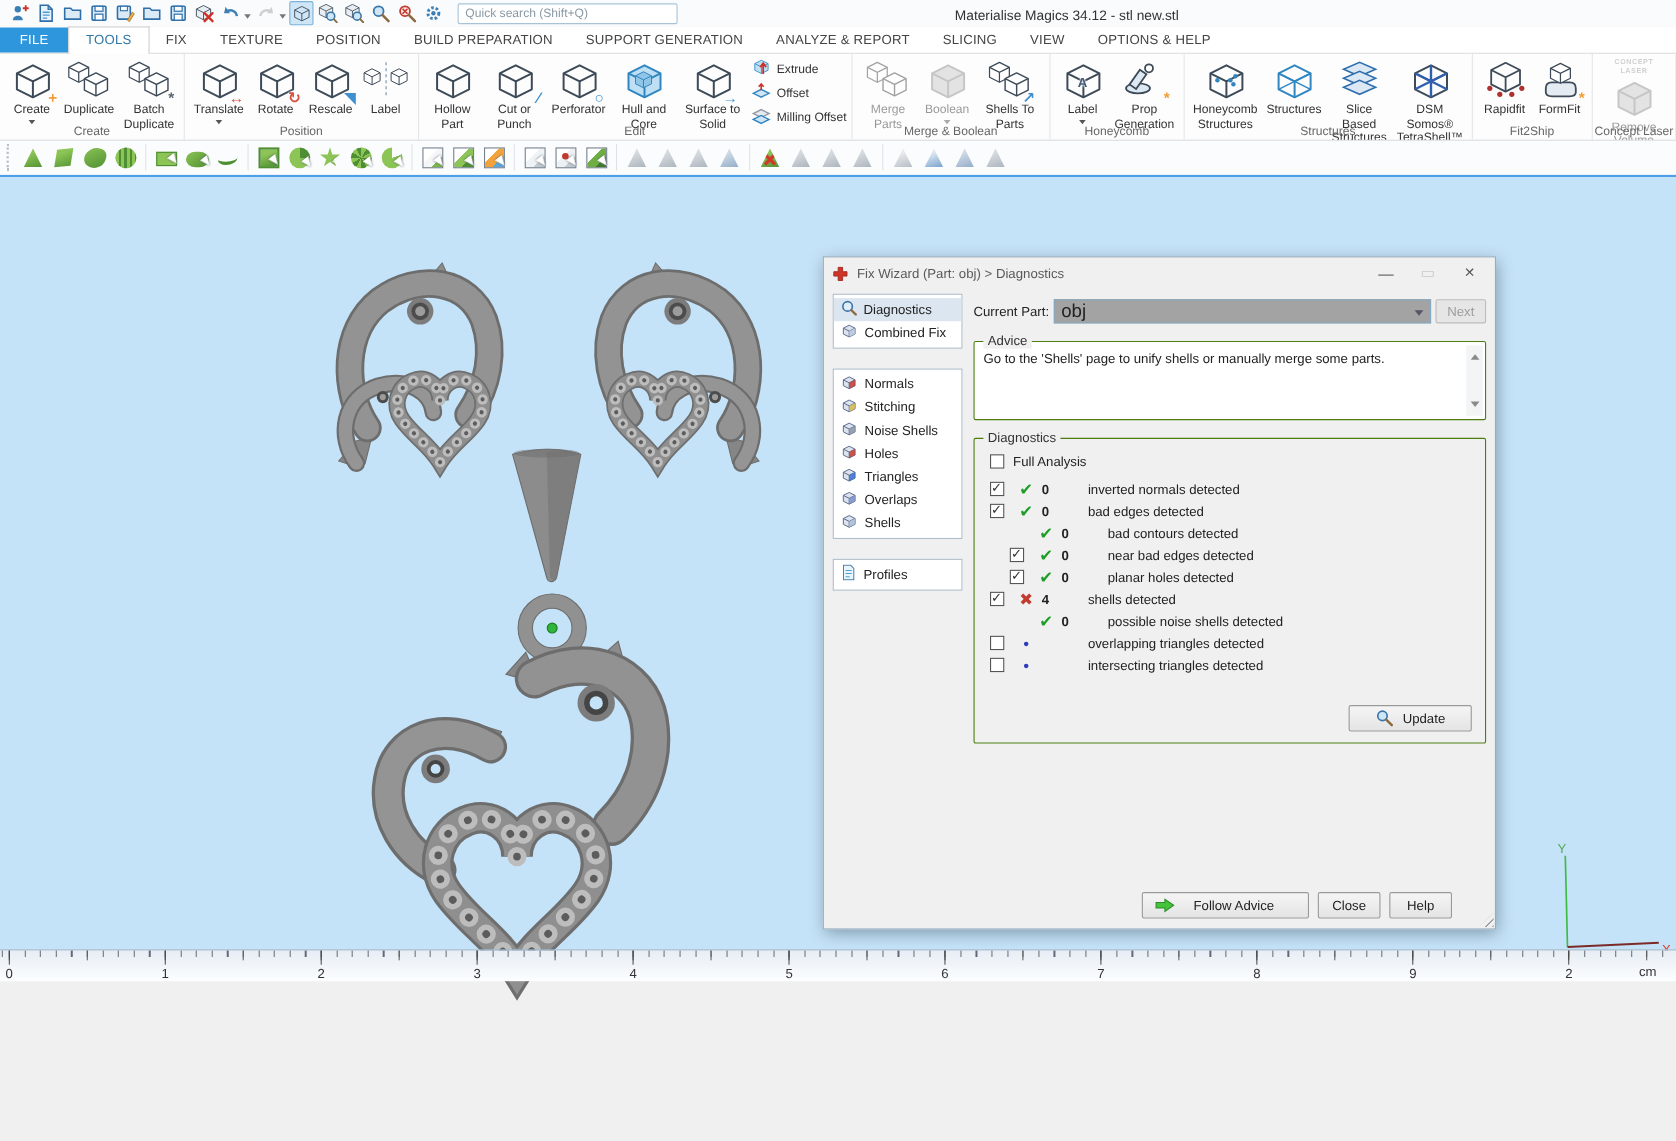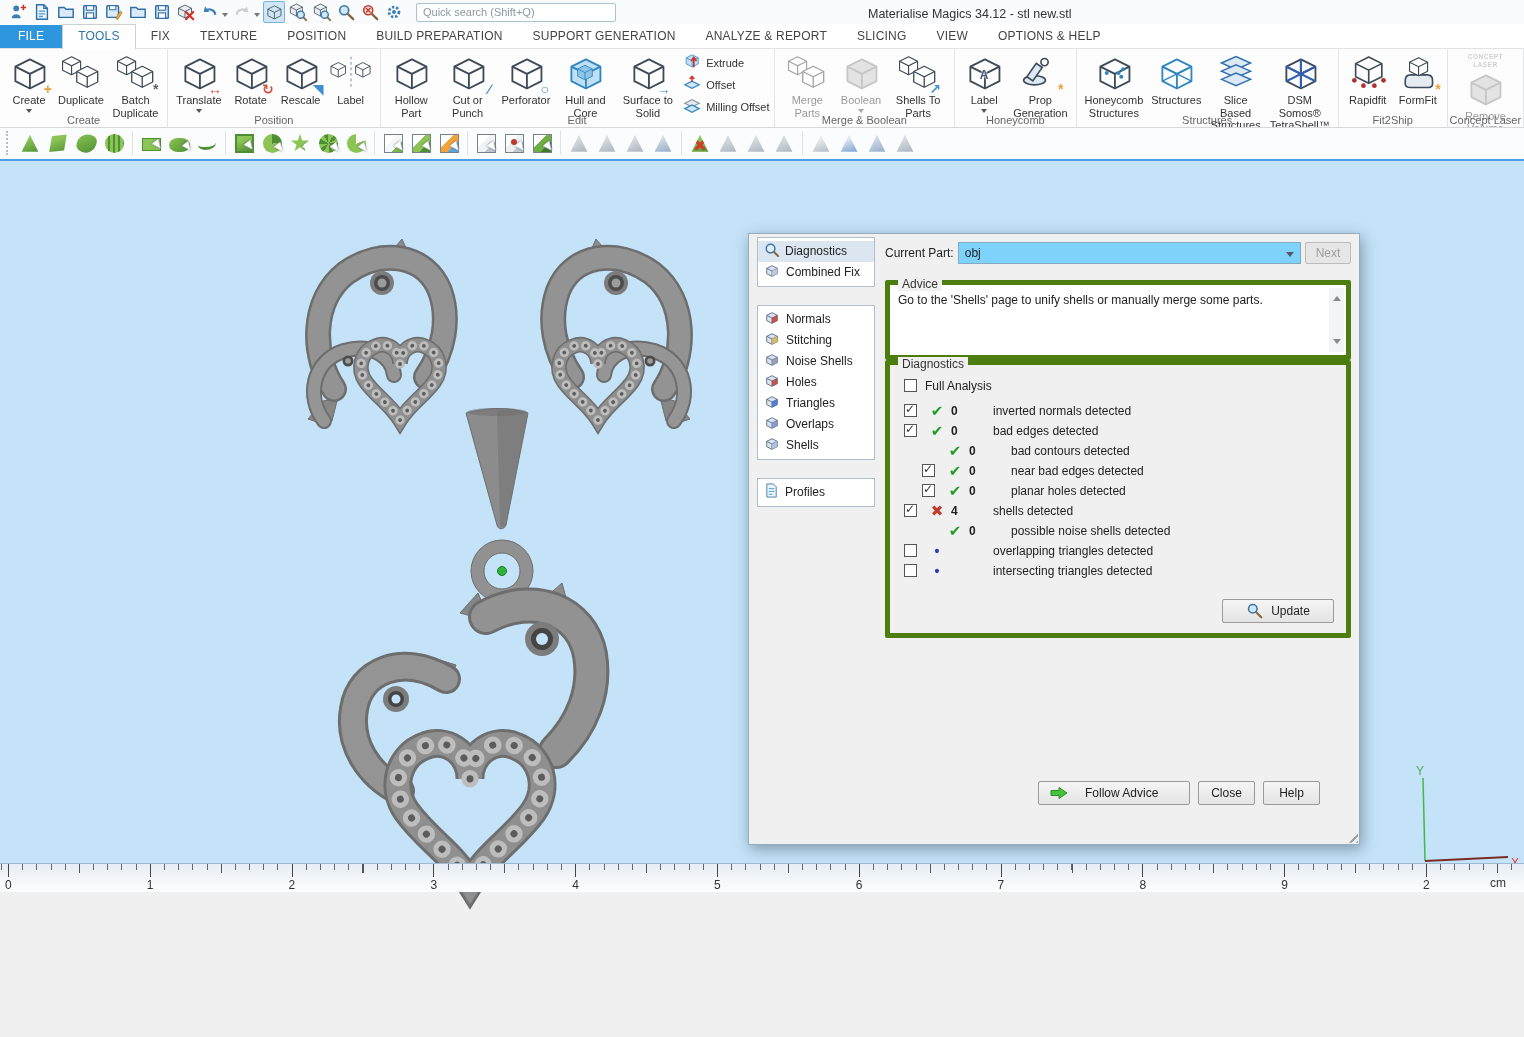--- a/index.html
+++ b/index.html
@@ -90,26 +90,26 @@
   .dlg-winbtn.pale { color:#c9c9c9; }
   .dlg-body { position:relative; display:flex; gap:10px; padding:3px 8px; height:582px; }
   .sidebar { width:118px; flex:none; }
   .sb-block { background:#fff; border:1px solid #aebecb; padding:3px 0; margin-bottom:18px; }
   .sb-item { height:21px; display:flex; align-items:center; gap:6px; padding-left:6px; font-size:12px; color:#222; white-space:nowrap; }
   .sb-item.selected { background:#dce6f0; }
   .sb-item svg { flex:none; }
   .content { flex:1; position:relative; }
   .cp-row { display:flex; align-items:center; margin:5px 0 16px; gap:4px; }
   .cp-label { font-size:12px; color:#222; white-space:nowrap; }
-  .combo { flex:1; height:22px; background:#7dd3fc; border:1px solid #86a8c0; display:flex; align-items:center; padding:0 6px; font-size:12px; color:#222; position:relative; }
+  .combo { flex:1; height:22px; background:#a3a3a3; border:1px solid #86a8c0; display:flex; align-items:center; padding:0 6px; font-size:17px; color:#222; position:relative; }
   .combo-caret { position:absolute; right:6px; top:9px; width:0; height:0; border:4px solid transparent; border-top:5px solid #556; }
   .btn { height:24px; background:linear-gradient(#f5f5f5,#e4e4e4); border:1px solid #9a9a9a; border-radius:2px; font-size:12px; color:#222; display:inline-flex; align-items:center; justify-content:center; padding:0 10px; }
   .btn.disabled { background:#e6e6e6; border-color:#bcbcbc; color:#9e9e9e; }
   .next-btn { width:46px; height:22px; }
-  .groupbox { position:relative; border:5px solid #4d7c0f; border-radius:2px; margin-bottom:0; }
+  .groupbox { position:relative; border:1px solid #4d7c0f; border-radius:2px; margin-bottom:16px; }
   .gb-white { background:#fff; }
   .gb-label { position:absolute; top:-8px; left:8px; background:#f0f0f0; padding:0 4px; font-size:12px; color:#333; }
   .advice-box { height:70px; padding:8px 24px 8px 8px; font-size:12px; color:#222; }
   .scrollcol { position:absolute; right:2px; top:3px; bottom:3px; width:15px; display:flex; flex-direction:column; justify-content:space-between; align-items:center; background:#f3f4f5; }
   .arr-up { width:0; height:0; border:4px solid transparent; border-bottom:5px solid #8a8a8a; margin-top:4px; }
   .arr-dn { width:0; height:0; border:4px solid transparent; border-top:5px solid #8a8a8a; margin-bottom:4px; }
   .diag-box { height:278px; padding:14px 10px 10px; }
   .cbx { width:13px; height:13px; background:#fff; border:1px solid #555; flex:none; position:relative; }
   .cbx.checked::after { content:"✓"; position:absolute; left:0px; top:-3px; font-size:12px; font-weight:bold; color:#333; }
   .cbx.hidden { visibility:hidden; }
@@ -829,20 +829,29 @@
       <g>
         <path d="M1425 700 L1423 617" stroke="#3fba44" stroke-width="1.5" fill="none"></path>
         <path d="M1425 700 L1508 696" stroke="#7c2a28" stroke-width="1.8" fill="none"></path>
         <text x="1416" y="614" font-size="12" fill="#57a85a">Y</text>
         <text x="1511" y="706" font-size="12" fill="#e03a30">X</text>
         <text x="1420" y="716" font-size="11" fill="#22386a">Z</text>
       </g>
     </svg>
 
     <div class="dialog">
+      <div class="dlg-title">
+        <svg width="14" height="14">
+            <path d="M5 1h4v4h4v4H9v4H5V9H1V5h4z" fill="#cf3428" stroke="#9e261d" stroke-width=".8"></path>
+          </svg>
+        <span class="dlg-title-text">Fix Wizard (Part: obj) &gt; Diagnostics</span>
+        <span class="dlg-winbtn">—</span>
+        <span class="dlg-winbtn pale">▭</span>
+        <span class="dlg-winbtn" style="font-size:16px;">×</span>
+      </div>
       <div class="dlg-body">
         <div class="sidebar">
           <div class="sb-block" id="sbPages">
               <div class="sb-item selected">
                 <span><svg width="15" height="15" viewBox="0 0 16 16">
                     <circle cx="7" cy="7" r="4.6" fill="#dfeefb" stroke="#3a76a8" stroke-width="1.6"></circle>
                     <path d="M10.5 10.5 L15 15" stroke="#8a6a40" stroke-width="2.2" stroke-linecap="round"></path>
                   </svg></span>
                 <span>Diagnostics</span>
               </div>

